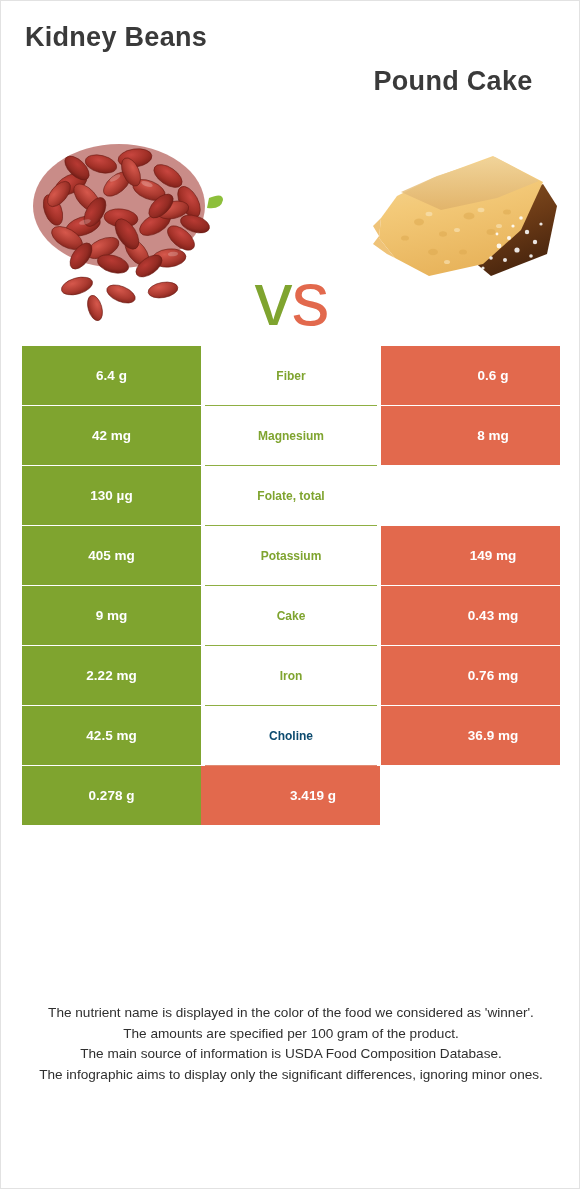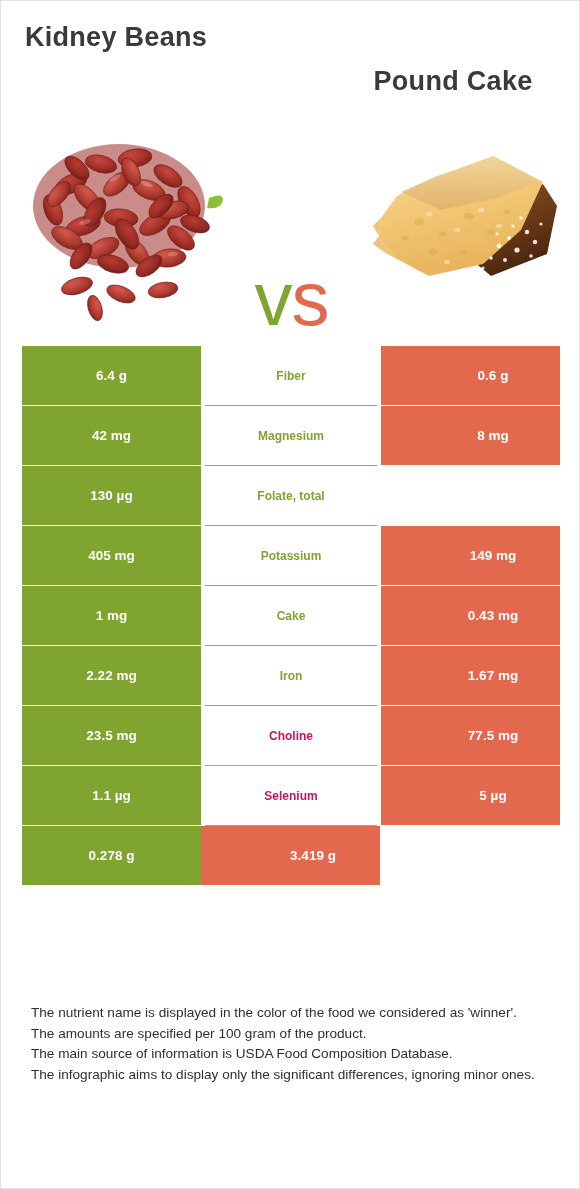--- a/index.html
+++ b/index.html
@@ -69,41 +69,42 @@
     color:#ffffff;
     border-bottom:1.5px solid #ffffff;
   }
   .cell.mid{
     width:180px;
     background:#ffffff;
     font-size:12px;
     font-weight:700;
   }
   .cell.mid.green{ color:#7FA42F; }
-  .cell.mid.orange{ color:#be185d; }
+  .cell.mid.orange{ color:#0c4a6e; }
   .cell.right{
     width:179px;
     background:#E2694D;
     color:#ffffff;
     border-bottom:1.5px solid #ffffff;
     padding-left:45px;
   }
   
   .row .mid{position:relative;}
   .row .mid::after{
     content:"";
     position:absolute;left:4px;right:4px;bottom:0;
     height:1px;
   }
   .row.green-div .mid::after{ background:#8FAF43; }
   .row.orange-div .mid::after{ background:#E08B73; }
 
   
   .footer{
     position:absolute;left:30px;top:1002px;width:520px;
+    text-align:center;
     font-size:13.6px;
     line-height:20.5px;
     color:#2f2f2f;
     font-weight:400;
   }
   .footer div{white-space:normal;}
 </style>
 </head>
 <body>
 
@@ -274,38 +275,33 @@
       <div class="row green-div">
         <div class="cell left">130 µg</div>
         <div class="cell mid green">Folate, total</div>
       </div>
       <div class="row green-div">
         <div class="cell left">405 mg</div>
         <div class="cell mid green">Potassium</div>
         <div class="cell right">149 mg</div>
       </div>
       <div class="row green-div">
-        <div class="cell left">1 mg</div>
+        <div class="cell left">9 mg</div>
         <div class="cell mid green">Cake</div>
         <div class="cell right">0.43 mg</div>
       </div>
       <div class="row green-div">
         <div class="cell left">2.22 mg</div>
         <div class="cell mid green">Iron</div>
-        <div class="cell right">1.67 mg</div>
+        <div class="cell right">0.76 mg</div>
       </div>
       <div class="row orange-div">
-        <div class="cell left">23.5 mg</div>
+        <div class="cell left">42.5 mg</div>
         <div class="cell mid orange">Choline</div>
-        <div class="cell right">77.5 mg</div>
-      </div>
-      <div class="row orange-div">
-        <div class="cell left">1.1 µg</div>
-        <div class="cell mid orange">Selenium</div>
-        <div class="cell right">5 µg</div>
+        <div class="cell right">36.9 mg</div>
       </div>
       <div class="row orange-div">
         <div class="cell left">0.278 g</div>
         <div class="cell right">3.419 g</div>
       </div>
     </div>
 
   <div class="footer">
     <div>The nutrient name is displayed in the color of the food we considered as 'winner'.</div>
     <div>The amounts are specified per 100 gram of the product.</div>

